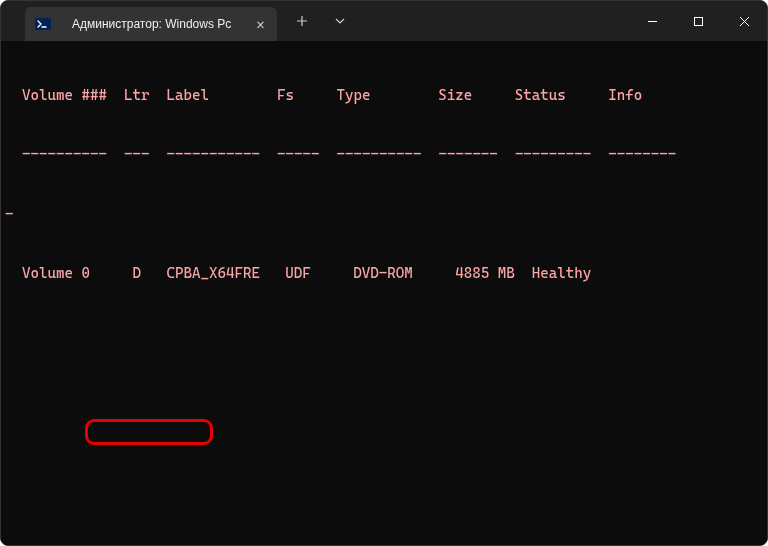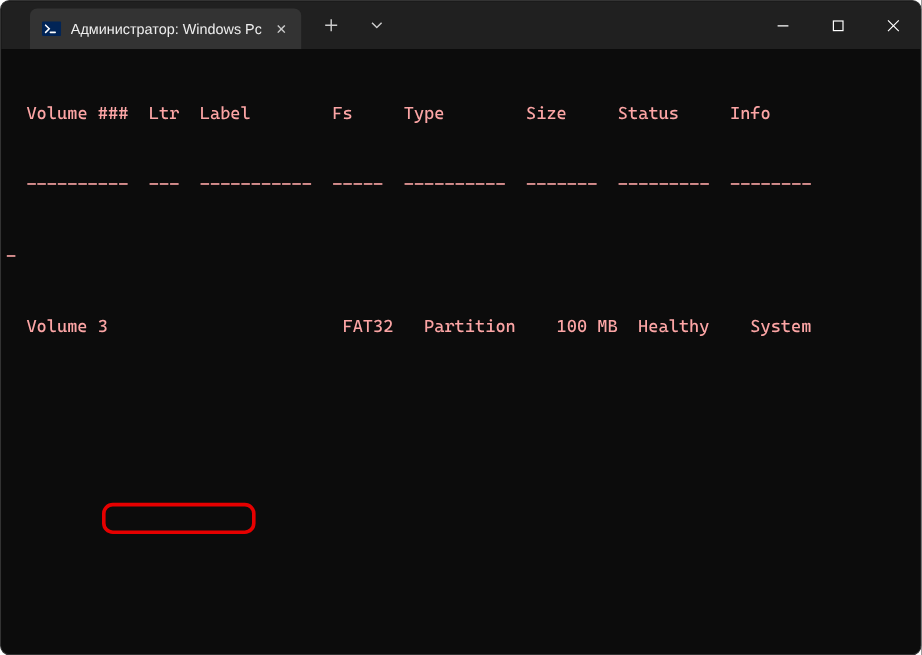--- a/index.html
+++ b/index.html
@@ -42,21 +42,21 @@
       color: #999;
     }
     .tab {
       height: 34px;
       margin-top: 6px;
       background: #333333;
       border-radius: 6px 6px 0 0;
       display: flex;
       align-items: center;
       padding: 0 8px 0 10px;
-      gap: 8px;
+      gap: 21px;
       min-width: 200px;
     }
     .tab-icon {
       width: 16px;
       height: 16px;
       display: flex;
       align-items: center;
       justify-content: center;
     }
     .tab-title {
@@ -176,21 +176,21 @@
             <path d="M1 1 L10 10 M10 1 L1 10" stroke="#fff" stroke-width="1"></path>
           </svg>
       </div>
     </div>
   </div>
 
   <div class="terminal">
 <div class="terminal-row">  <span>Volume ###</span>  <span>Ltr</span>  <span>Label</span>        <span>Fs</span>     <span>Type</span>        <span>Size</span>     <span>Status</span>     <span>Info</span></div>
 <div class="terminal-row">  <span>----------</span>  <span>---</span>  <span>-----------</span>  <span>-----</span>  <span>----------</span>  <span>-------</span>  <span>---------</span>  <span>--------</span></div>
 <div class="terminal-row">-</div>
-<div class="terminal-row" id="vol-3">  Volume 3                       FAT32   Partition    100 MB  Healthy    System</div>
+<div class="terminal-row" id="vol-0">  Volume 0     D   CPBA_X64FRE   UDF     DVD-ROM     4885 MB  Healthy    </div>
 
 
 
 
 
 
 
 
 
 

